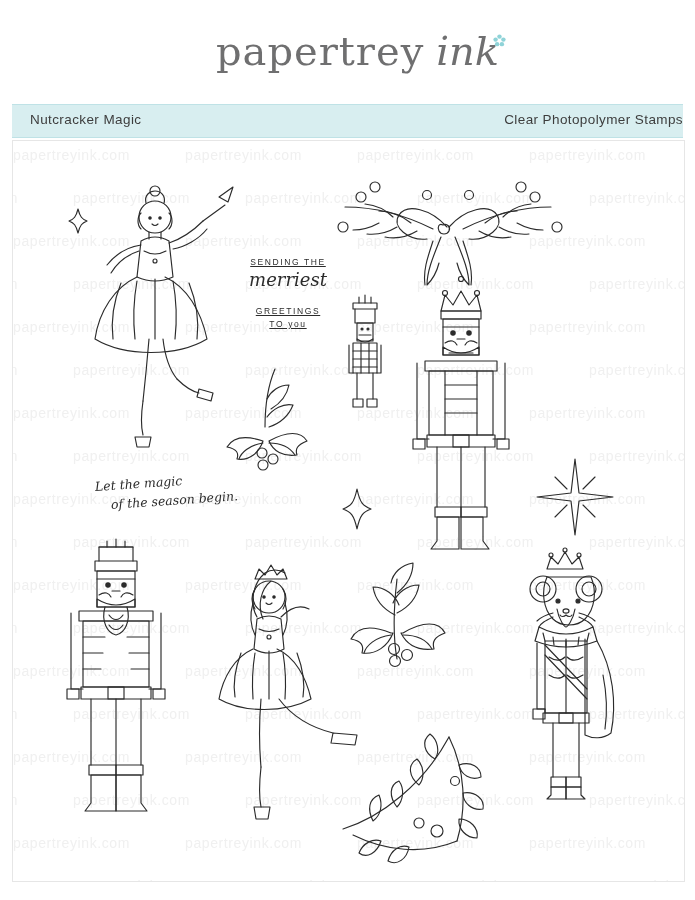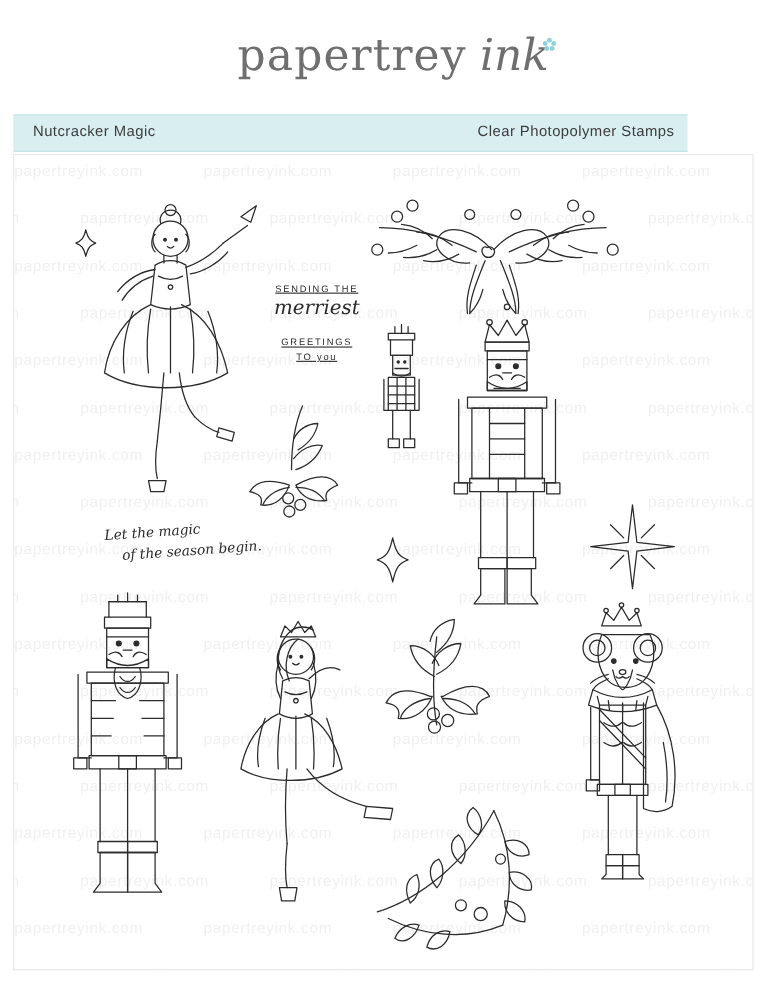--- a/index.html
+++ b/index.html
@@ -52,38 +52,37 @@
     top: 6px;
     width: 13px;
     height: 13px;
   }
 
   
   .titlebar {
     position: absolute;
     top: 104px;
     left: 12px;
-    width: 596px;
+    width: 671px;
     height: 32px;
     background: #d8eef0;
     border-top: 1px solid #bfe2e6;
     border-bottom: 1px solid #bfe2e6;
-    padding-left: 17px;
   }
   .titlebar .left {
     position: absolute;
     left: 18px;
     top: 7px;
     font-size: 13.5px;
     letter-spacing: 0.4px;
     color: #3d3d3d;
   }
   .titlebar .right {
     position: absolute;
-    right: 12px;
+    right: 0;
     top: 7px;
     font-size: 13.5px;
     letter-spacing: 0.4px;
     color: #3d3d3d;
   }
 
   
   .sheet {
     position: absolute;
     top: 140px;

